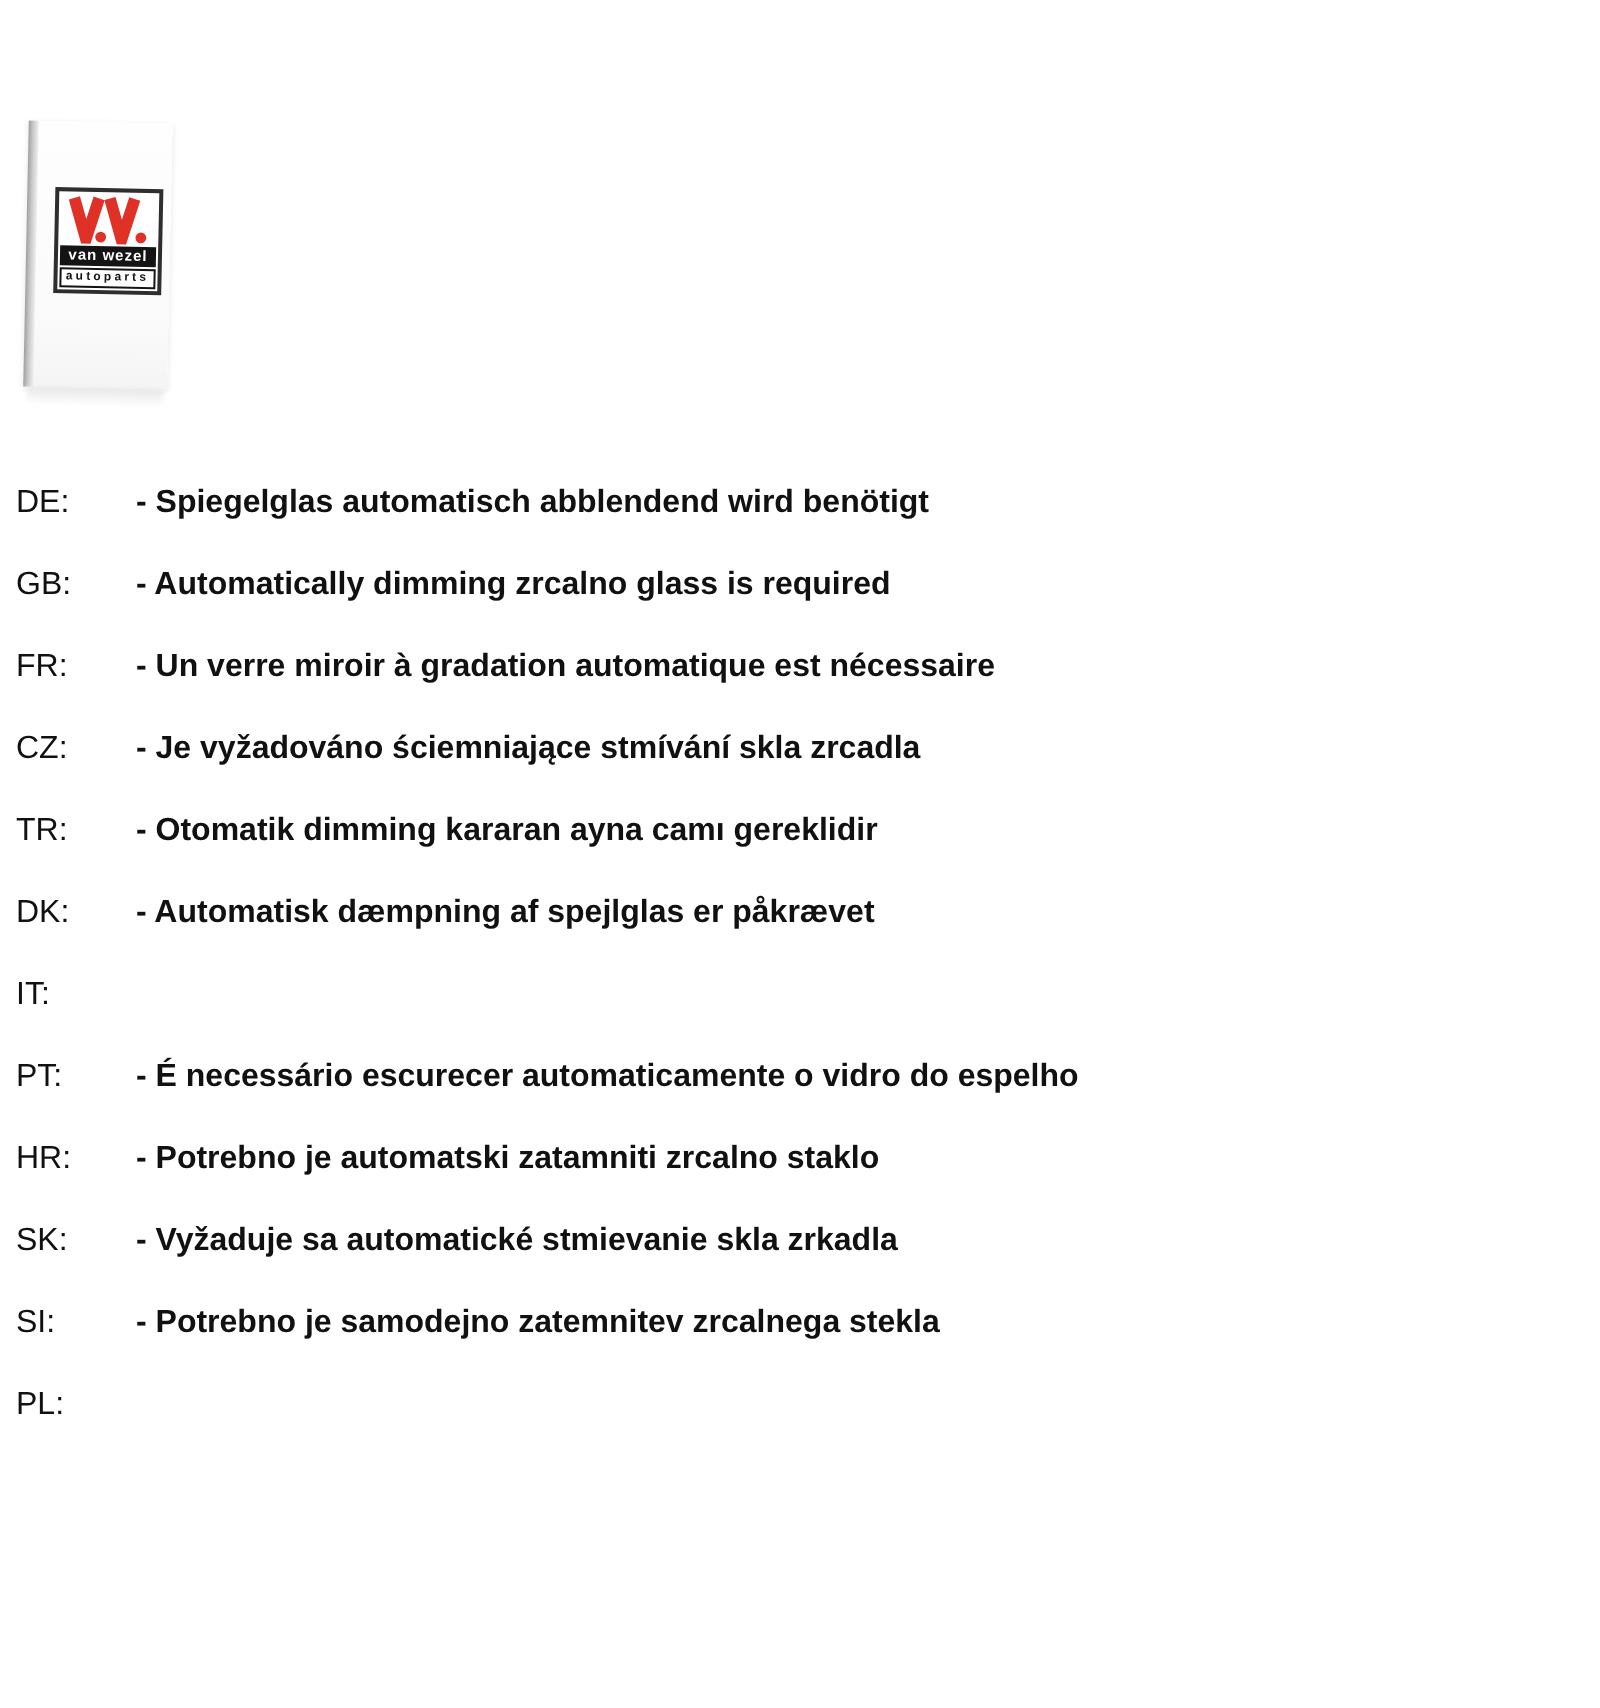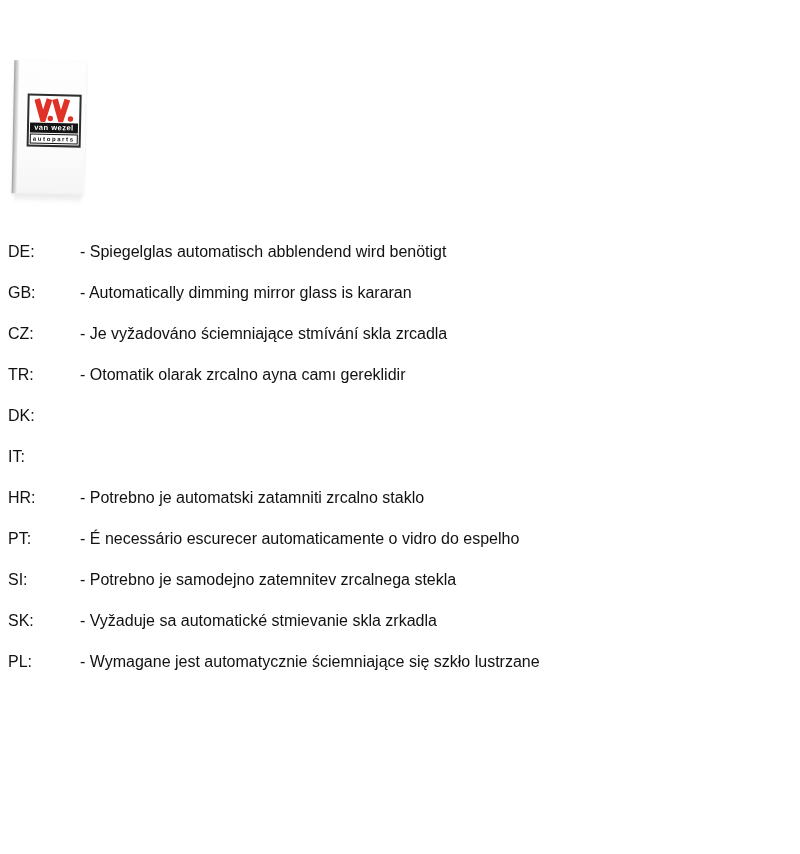--- a/index.html
+++ b/index.html
@@ -99,29 +99,29 @@
     top: 242px;
     right: 0;
   }
   .row {
     height: 41px;
     display: flex;
     align-items: flex-start;
     font-size: 16px;
     line-height: 19px;
     color: #111111;
-    gap: 12px;
   }
   .code {
     flex: 0 0 60px;
     width: 60px;
   }
   .text {
     flex: 1 1 auto;
     white-space: nowrap;
+    font-weight: bold;
   }
 </style>
 </head>
 <body>
 
 <div class="page">
 
   <div class="package">
     <div class="spine"></div>
     <div class="logo">
@@ -139,64 +139,68 @@
   </div>
 
   <div class="translations" id="translations">
     <div class="row">
       <span class="code">DE:</span>
       <span class="text">- Spiegelglas automatisch abblendend wird benötigt</span>
     </div>
 
     <div class="row">
       <span class="code">GB:</span>
-      <span class="text">- Automatically dimming mirror glass is kararan</span>
-    </div>
-
+      <span class="text">- Automatically dimming zrcalno glass is required</span>
+    </div>
+
+    <div class="row">
+      <span class="code">FR:</span>
+      <span class="text">- Un verre miroir à gradation automatique est nécessaire</span>
+    </div>
 
 
     <div class="row">
       <span class="code">CZ:</span>
       <span class="text">- Je vyžadováno ściemniające stmívání skla zrcadla</span>
     </div>
 
     <div class="row">
       <span class="code">TR:</span>
-      <span class="text">- Otomatik olarak zrcalno ayna camı gereklidir</span>
+      <span class="text">- Otomatik dimming kararan ayna camı gereklidir</span>
     </div>
 
     <div class="row">
       <span class="code">DK:</span>
+      <span class="text">- Automatisk dæmpning af spejlglas er påkrævet</span>
     </div>
 
     <div class="row">
       <span class="code">IT:</span>
     </div>
 
+
+    <div class="row">
+      <span class="code">PT:</span>
+      <span class="text">- É necessário escurecer automaticamente o vidro do espelho</span>
+    </div>
 
     <div class="row">
       <span class="code">HR:</span>
       <span class="text">- Potrebno je automatski zatamniti zrcalno staklo</span>
     </div>
 
-    <div class="row">
-      <span class="code">PT:</span>
-      <span class="text">- É necessário escurecer automaticamente o vidro do espelho</span>
-    </div>
-
+
+    <div class="row">
+      <span class="code">SK:</span>
+      <span class="text">- Vyžaduje sa automatické stmievanie skla zrkadla</span>
+    </div>
 
     <div class="row">
       <span class="code">SI:</span>
       <span class="text">- Potrebno je samodejno zatemnitev zrcalnega stekla</span>
     </div>
 
     <div class="row">
-      <span class="code">SK:</span>
-      <span class="text">- Vyžaduje sa automatické stmievanie skla zrkadla</span>
-    </div>
-
-    <div class="row">
       <span class="code">PL:</span>
-      <span class="text">- Wymagane jest automatycznie ściemniające się szkło lustrzane</span>
     </div>
   </div>
 
 </div>
 
 </body></html>

